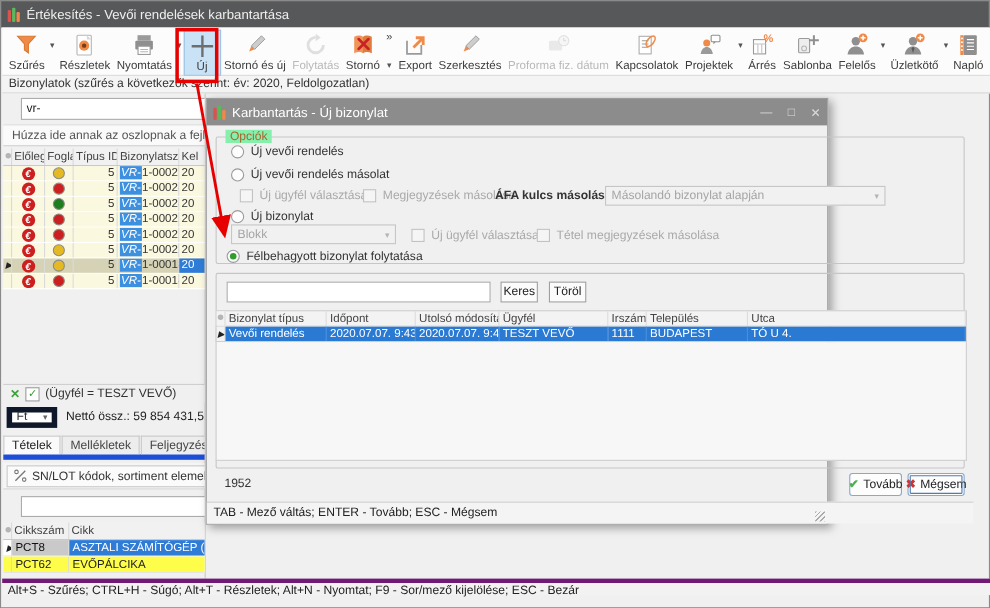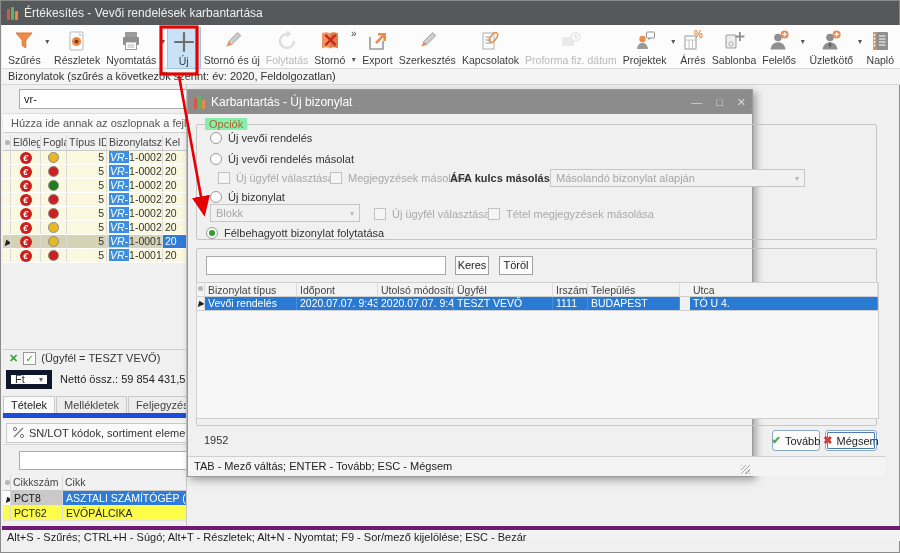--- a/index.html
+++ b/index.html
@@ -118,21 +118,21 @@
   .dlg-input { position:absolute; background:#fff; border:1px solid #ababab; height:19px; }
   .btn { position:absolute; height:19px; background:#fbfbfb; border:1px solid #9f9f9f;
     text-align:center; line-height:17px; color:#222; }
   .dlg-grid { position:absolute; left:8px; width:683px; font-size:10.5px; }
   .dg-head { display:flex; background:#f3f3f3; border:1px solid #cfcfcf; height:15px; line-height:14px; color:#444; }
   .dg-head > span { border-right:1px solid #dcdcdc; padding:0 3px; overflow:hidden; white-space:nowrap; flex:none; }
   .dg-row { display:flex; height:14px; line-height:13px; border:1px solid #cfcfcf; border-top:none; }
   .dg-row > span { padding:0 3px; overflow:hidden; white-space:nowrap; flex:none; color:#fff; background:#2a7ad4; border-right:1px solid #4a8edb; }
   .d-ind { width:8px; background:#f3f3f3 !important; color:#222 !important; border-right:1px solid #dcdcdc !important; font-size:8px; padding:0 1px !important; }
   .d-c0 { width:92px; } .d-c1 { width:81px; } .d-c2 { width:76px; } .d-c3 { width:99px; }
-  .d-c4 { width:35px; } .d-c5 { width:92px; } .d-c6 { flex:1 1 auto !important;margin-left:10px; }
+  .d-c4 { width:35px; } .d-c5 { width:92px; } .d-c6 { flex:1 1 auto !important; }
   .dg-empty { border:1px solid #cfcfcf; border-top:none; background:#f7f7f7; }
   .count { position:absolute; color:#333; }
   .act-btn { position:absolute; height:21px; background:#fdfdfd; border:1px solid #8aa8c8; border-radius:3px;
     display:flex; align-items:center; justify-content:center; gap:4px; color:#222; }
   .act-btn.focus { outline:1px solid #4f7cb0; outline-offset:-3px; }
   .chk-ic { color:#4fae4f; font-weight:bold; } .x-ic { color:#cf3535; font-weight:bold; }
   .dlg-status { position:absolute; left:0; top:366px; width:697px; height:20px;
     background:#f4f4f4; border-top:1px solid #cfcfcf; line-height:19px; padding-left:6px; color:#222; }
   .grip { position:absolute; right:2px; bottom:2px; width:9px; height:9px;
     background:repeating-linear-gradient(135deg,#aaa 0 1px,transparent 1px 3px); }
@@ -253,42 +253,42 @@
         <svg width="24" height="24" viewBox="0 0 24 24">
             <g transform="rotate(45 12 12)">
               <rect x="10" y="2" width="4.4" height="13" fill="#cdcdcd" stroke="#8f8f8f" stroke-width=".7"></rect>
               <path d="M10 15h4.4l-2.2 5z" fill="#ef8a49"></path>
             </g>
           </svg>
       </span>
       <span class="tb-lbl">Szerkesztés</span>
     </div>
 
+    <div class="tb-btn disabled">
+      <span class="tb-ico">
+        <svg width="24" height="24" viewBox="0 0 24 24">
+            <rect x="3" y="8" width="12" height="9" rx="1.5" fill="#d4d4d4"></rect>
+            <circle cx="16.5" cy="8" r="4.6" fill="#efefef" stroke="#c2c2c2"></circle>
+            <path d="M16.5 5.5V8h2.2" stroke="#b5b5b5" fill="none"></path>
+          </svg>
+      </span>
+      <span class="tb-lbl">Proforma fiz. dátum</span>
+    </div>
+
     <div class="tb-btn">
       <span class="tb-ico">
         <svg width="24" height="24" viewBox="0 0 24 24">
             <rect x="5" y="4" width="11" height="16" fill="#fff" stroke="#aeaeae"></rect>
             <line x1="7.5" y1="8" x2="13.5" y2="8" stroke="#9a9a9a"></line>
             <line x1="7.5" y1="11" x2="13.5" y2="11" stroke="#9a9a9a"></line>
             <line x1="7.5" y1="14" x2="13.5" y2="14" stroke="#9a9a9a"></line>
             <ellipse cx="15.5" cy="8.5" rx="2.8" ry="5.6" fill="none" stroke="#ef8a49" stroke-width="1.5" transform="rotate(38 15.5 8.5)"></ellipse>
           </svg>
       </span>
       <span class="tb-lbl">Kapcsolatok</span>
-    </div>
-
-    <div class="tb-btn disabled">
-      <span class="tb-ico">
-        <svg width="24" height="24" viewBox="0 0 24 24">
-            <rect x="3" y="8" width="12" height="9" rx="1.5" fill="#d4d4d4"></rect>
-            <circle cx="16.5" cy="8" r="4.6" fill="#efefef" stroke="#c2c2c2"></circle>
-            <path d="M16.5 5.5V8h2.2" stroke="#b5b5b5" fill="none"></path>
-          </svg>
-      </span>
-      <span class="tb-lbl">Proforma fiz. dátum</span>
     </div>
 
     <div class="tb-btn">
       <span class="tb-ico">
         <svg width="24" height="24" viewBox="0 0 24 24">
             <circle cx="9.5" cy="10" r="3.2" fill="#ef8a49"></circle>
             <path d="M4 20c.5-4.2 2.9-6.3 5.5-6.3S14.5 15.8 15 20z" fill="#9a9a9a"></path>
             <rect x="13.5" y="3" width="8" height="6" rx="1" fill="#fff" stroke="#8f8f8f"></rect>
             <path d="M15.5 9v2.3L18 9z" fill="#8f8f8f"></path>
           </svg>

